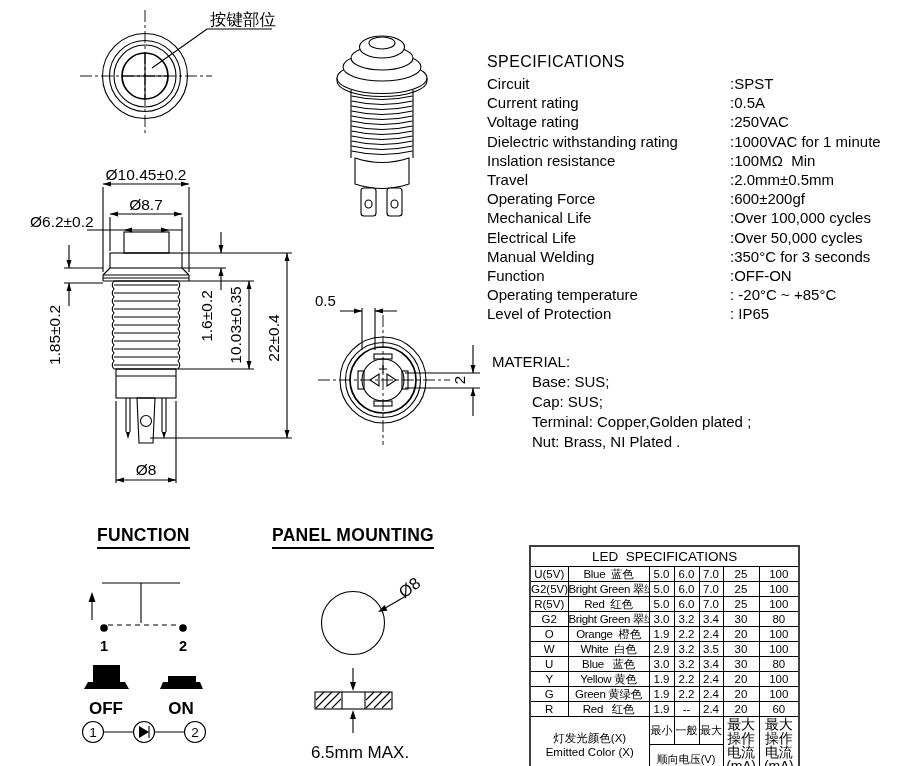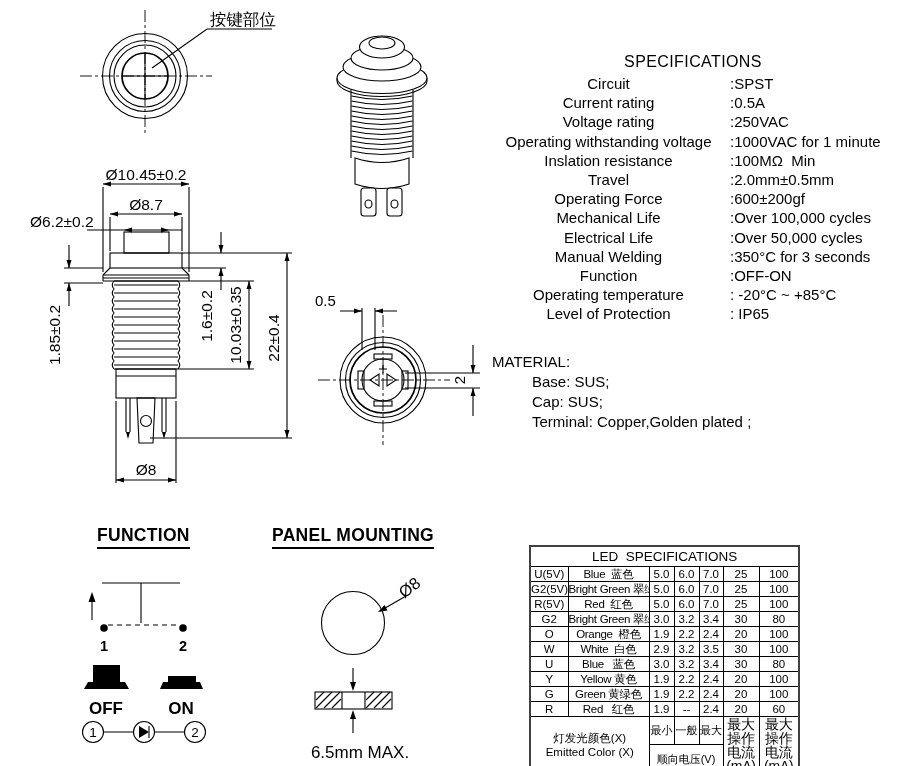--- a/index.html
+++ b/index.html
@@ -7,21 +7,21 @@
          font-family:"Liberation Sans","DejaVu Sans",sans-serif;color:var(--ink,#000);overflow:hidden;}
   svg{position:absolute;overflow:visible;}
   svg text{font-family:"Liberation Sans","DejaVu Sans",sans-serif;fill:#000;}
   .stroke{stroke:#000;fill:none;stroke-width:1.1;}
   .fillb{fill:#000;stroke:none;}
   .fillw{fill:#fff;stroke:#000;stroke-width:1.1;}
   .cl{stroke:#000;fill:none;stroke-width:0.9;stroke-dasharray:12 3 3 3;}
   .dash{stroke:#000;fill:none;stroke-width:1.2;stroke-dasharray:5 4;}
   .thick{stroke-width:1.7;}
 
-  .specs{position:absolute;left:487px;top:52px;width:412px;font-size:15px;text-align:center;}
+  .specs{position:absolute;left:487px;top:52px;width:412px;font-size:15px;}
   .specs-title{font-size:16px;letter-spacing:.4px;line-height:20px;margin-bottom:2px;}
   .spec-row{display:flex;line-height:19.2px;}
   .spec-label{width:243px;flex:0 0 auto;}
   .spec-value{white-space:pre;}
 
   .material{position:absolute;left:492px;top:352px;font-size:15px;line-height:20px;}
   .material-items{margin-left:40px;}
 
   .sec-title{position:absolute;font-size:17.5px;font-weight:bold;letter-spacing:.3px;
              border-bottom:2px solid #000;padding-bottom:1px;}
@@ -188,21 +188,21 @@
           <span class="spec-label">Current rating</span>
           <span class="spec-value">:0.5A</span>
         </div>
 
         <div class="spec-row">
           <span class="spec-label">Voltage rating</span>
           <span class="spec-value">:250VAC</span>
         </div>
 
         <div class="spec-row">
-          <span class="spec-label">Operating withstanding voltage</span>
+          <span class="spec-label">Dielectric withstanding rating</span>
           <span class="spec-value">:1000VAC for 1 minute</span>
         </div>
 
 
         <div class="spec-row">
           <span class="spec-label">Inslation resistance</span>
           <span class="spec-value">:100MΩ  Min</span>
         </div>
 
         <div class="spec-row">
@@ -251,20 +251,21 @@
   <div class="material">
     <div>MATERIAL:</div>
     <div class="material-items">
 
         <div class="material-item">Base: SUS;</div>
 
         <div class="material-item">Cap: SUS;</div>
 
         <div class="material-item">Terminal: Copper,Golden plated ;</div>
 
+        <div class="material-item">Nut: Brass, NI Plated .</div>
 
     </div>
   </div>
 
   <div class="sec-title" id="function-title">FUNCTION</div>
   <svg style="left:60px;top:552px;" width="210" height="200" viewBox="0 0 210 200">
     <g>
       <path class="stroke" stroke-width="1.3" d="M42,31 H120 M81,31 V71"></path>
       <path class="dash" d="M48,73 H118"></path>
       <circle class="fillb" cx="44" cy="76" r="3.8"></circle>

